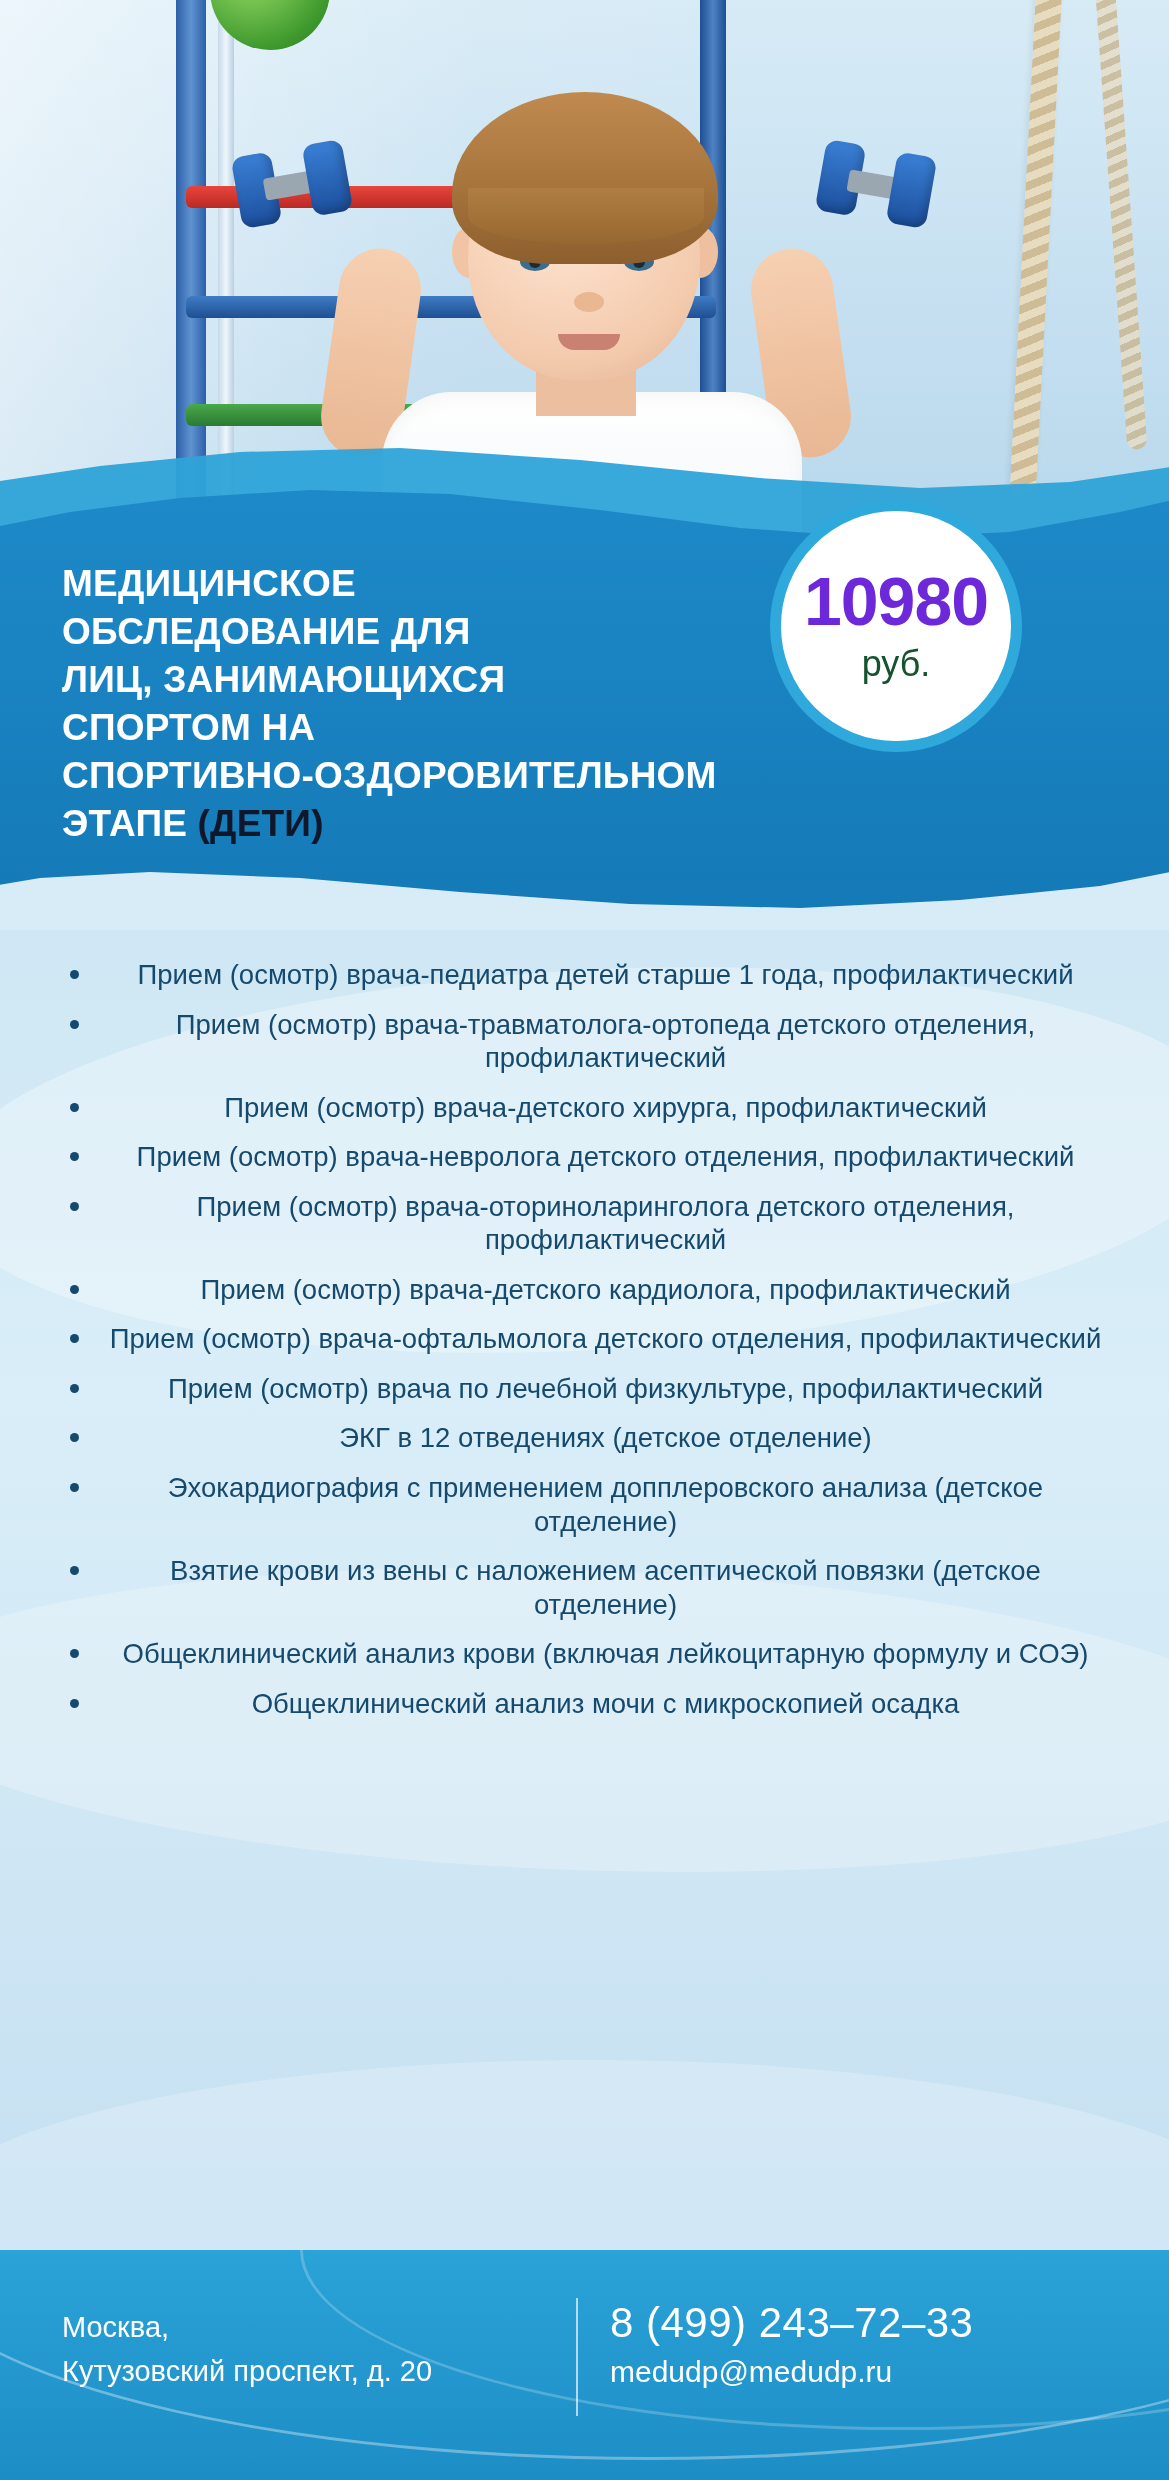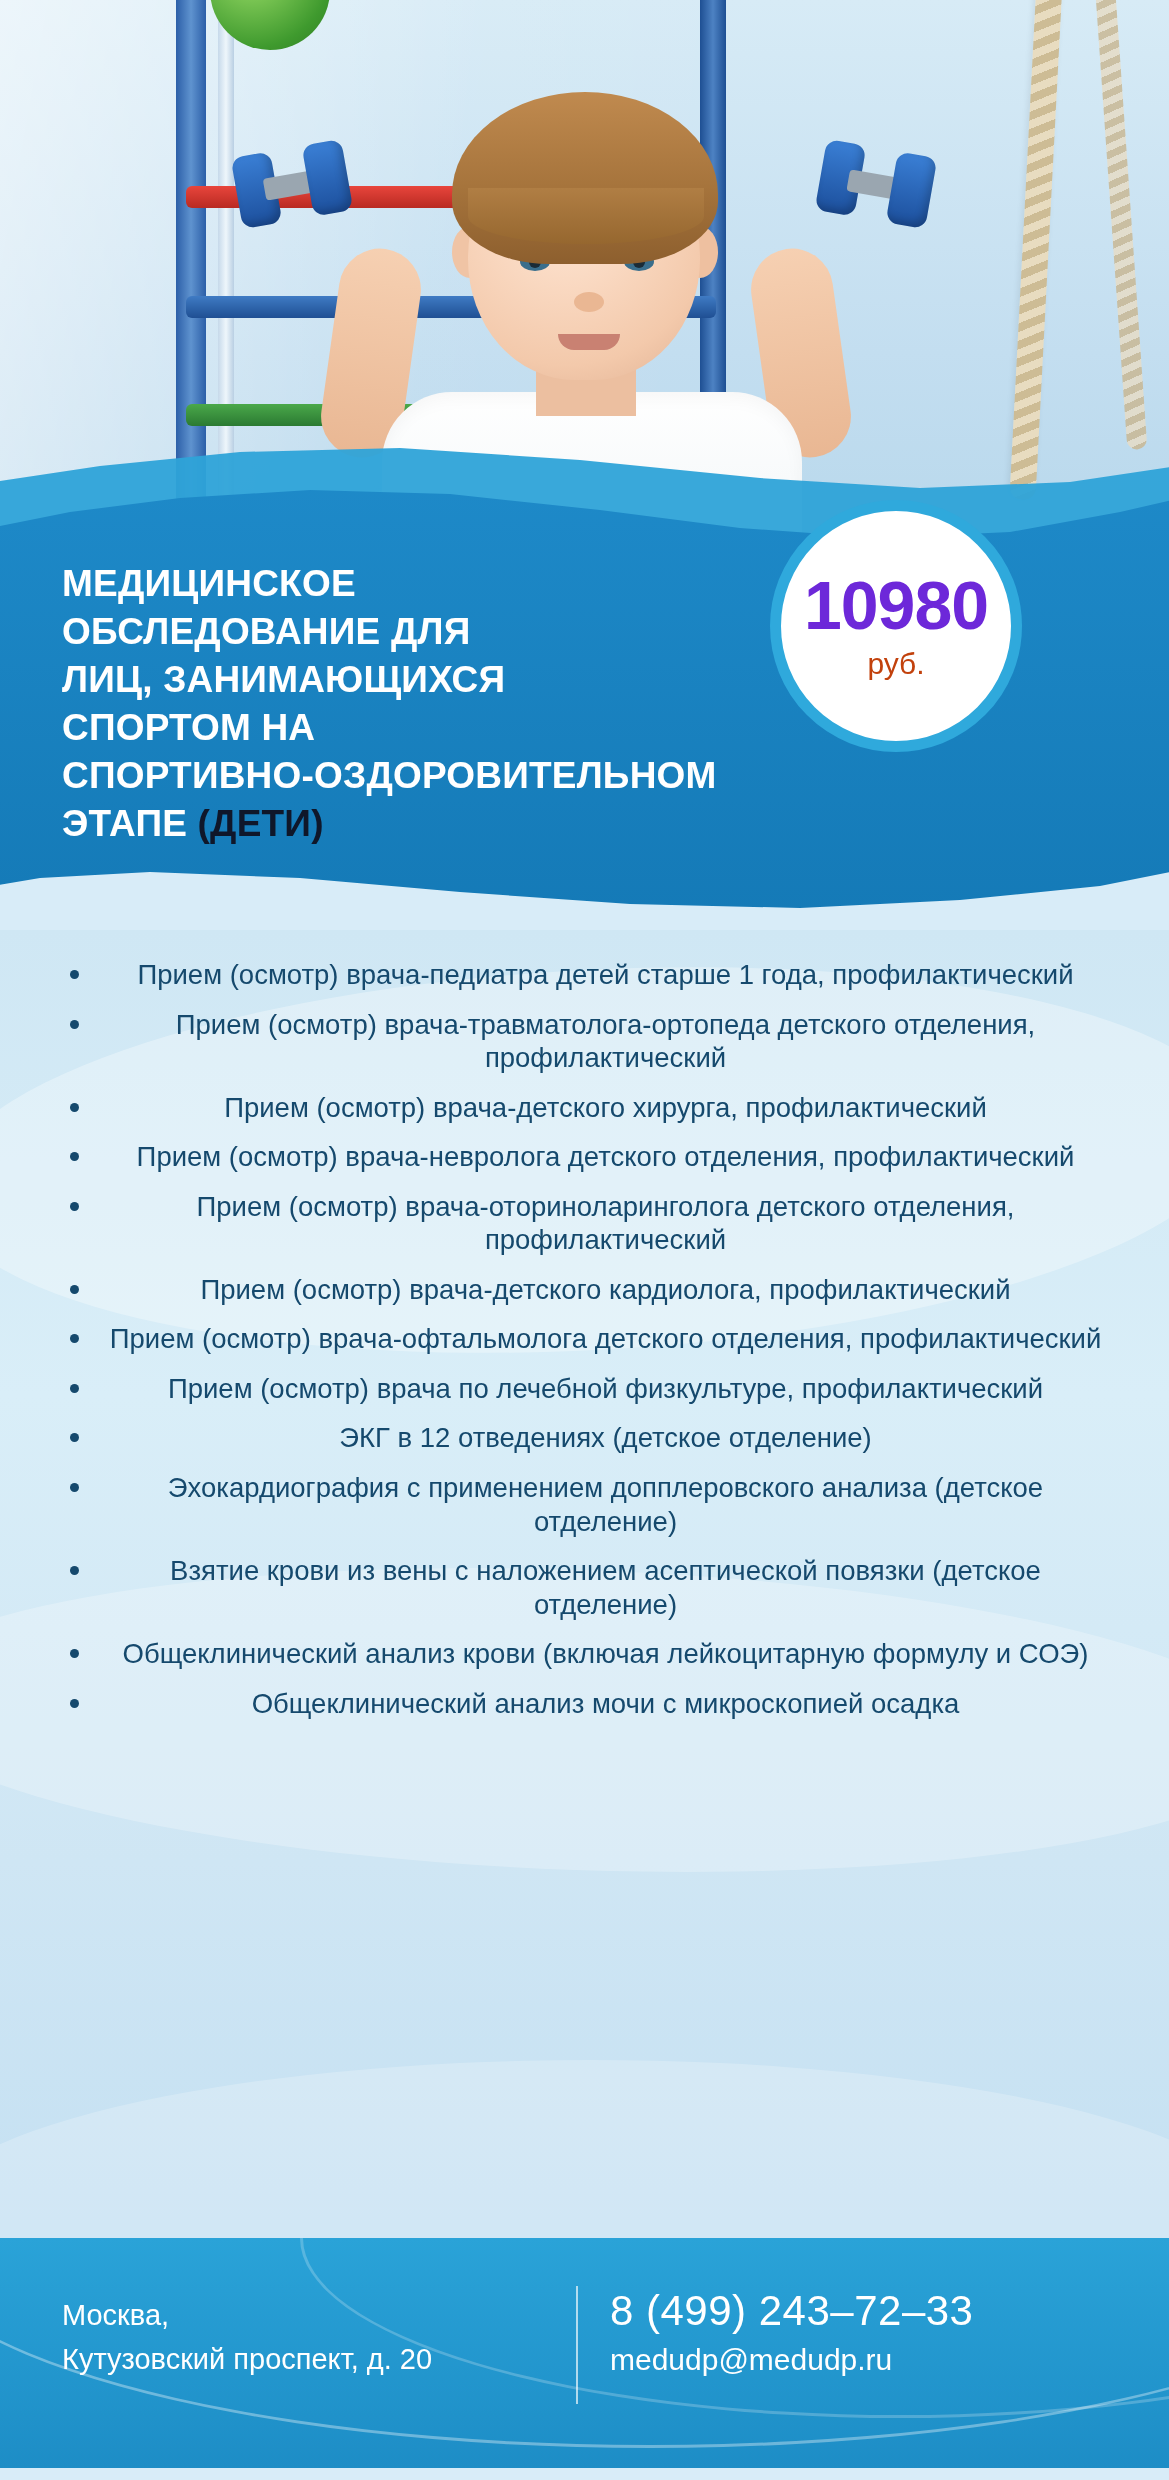--- a/index.html
+++ b/index.html
@@ -169,22 +169,22 @@
     justify-content: center;
   }
   .price-badge .amount {
     color: #6d28d9;
     font-size: 68px;
     font-weight: bold;
     line-height: 1;
     letter-spacing: -1px;
   }
   .price-badge .cur {
-    color: #c2410c;
-    font-size: 30px;
+    color: #14532d;
+    font-size: 36px;
     margin-top: 8px;
   }
 
   
   .body-wrap {
     position: absolute;
     left: 0; top: 930px;
     width: 1169px; height: 1330px;
     background: linear-gradient(180deg,#cfe7f4 0%, #d9eef8 35%, #cfe6f4 70%, #c4e0f2 100%);
     overflow: hidden;
@@ -225,21 +225,21 @@
     position: absolute;
     left: 8px; top: 12px;
     width: 9px; height: 9px;
     border-radius: 50%;
     background: #15496d;
   }
 
   
   .footer {
     position: absolute;
-    left: 0; bottom: 12px;
+    left: 0; bottom: 0;
     width: 1169px; height: 230px;
     background: linear-gradient(180deg,#2aa3d8 0%, #1d8dc6 100%);
     overflow: hidden;
   }
   .footer .swoosh {
     position: absolute;
     left: -100px; top: -210px;
     width: 1500px; height: 420px;
     border-radius: 50%;
     border: 3px solid rgba(255,255,255,0.35);

